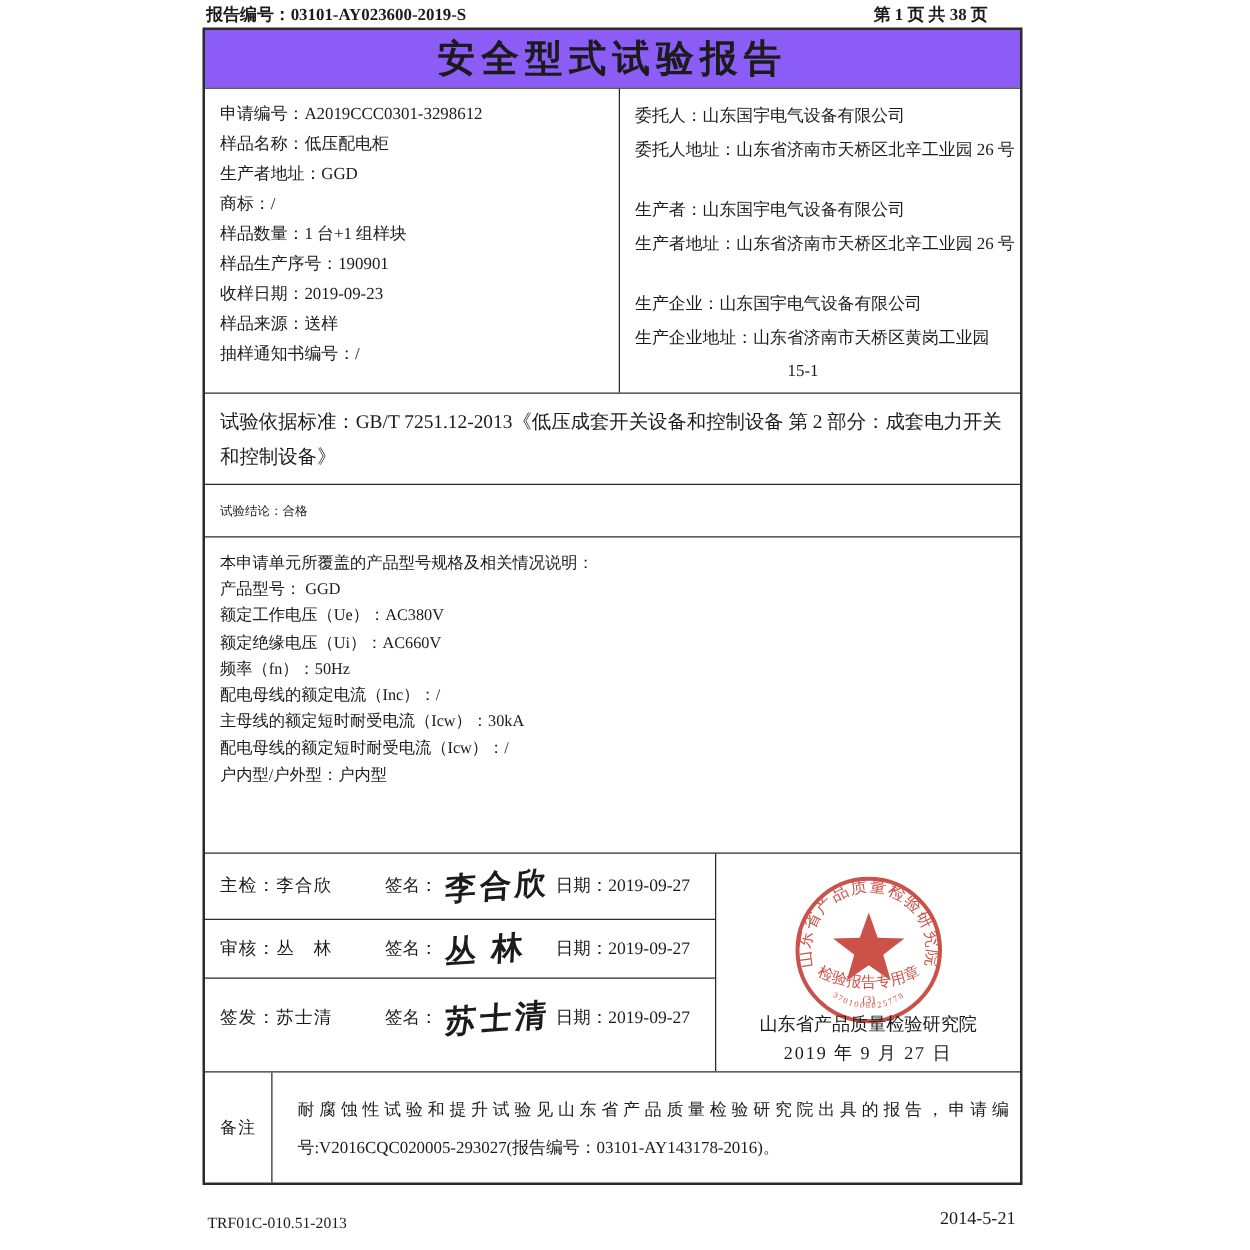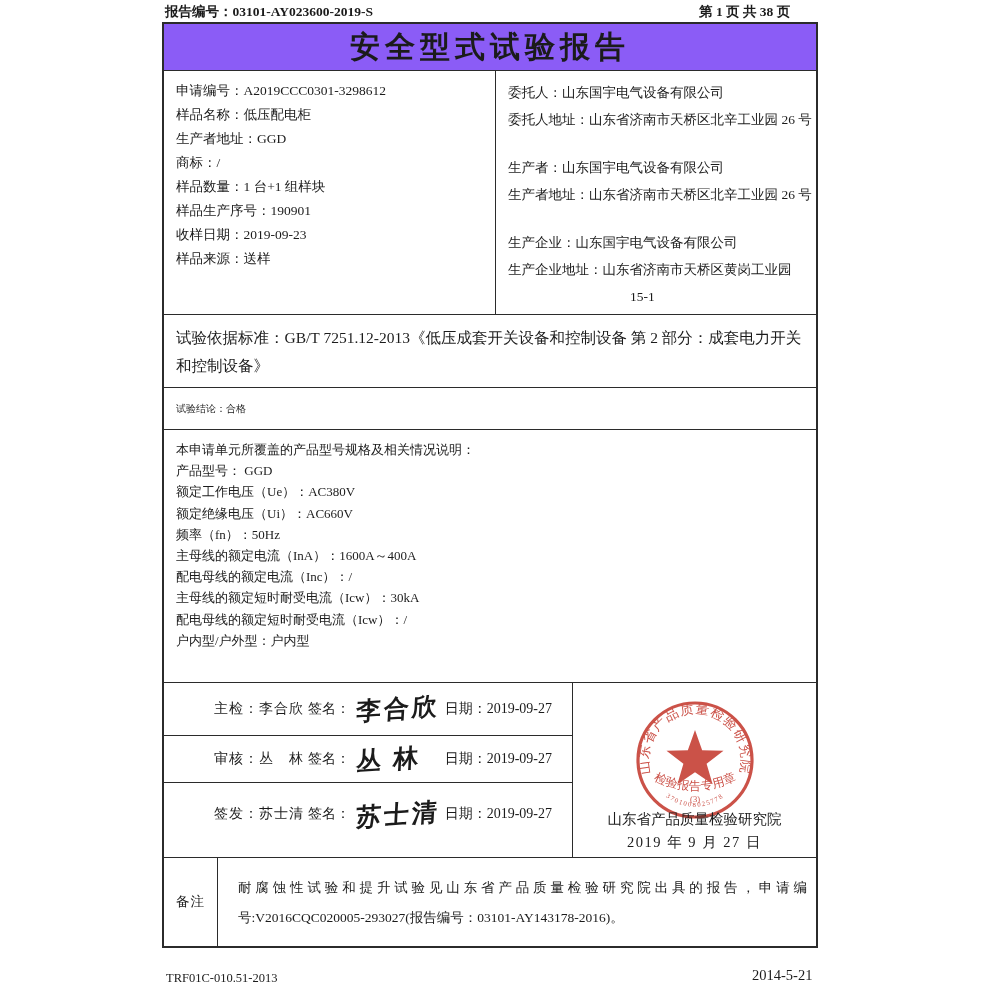--- a/index.html
+++ b/index.html
@@ -36,21 +36,21 @@
 
   .row-specs { height:253px; padding:9px 0 0 12px; font-size:13px; line-height:21.2px; }
 
   
   .row-sign { height:175px; display:flex; }
   .sign-left { width:409px; box-sizing:border-box; border-right:1.5px solid #2b2b2b;
                display:flex; flex-direction:column; }
   .sig-row { box-sizing:border-box; display:flex; align-items:center; padding:0 20px 0 12px; font-size:14px; }
   .sig-row + .sig-row { border-top:1.5px solid #2b2b2b; }
   .sig-r1 { height:52px; } .sig-r2 { height:48px; } .sig-r3 { height:75px; padding-bottom:12px; }
-  .sig-role { width:128px; letter-spacing:1px;text-align:right; }
+  .sig-role { width:128px; letter-spacing:1px; }
   .sig-label { margin-left:4px; }
   .sig-hand { display:inline-block; font-size:25px; font-weight:600;
               transform:rotate(-4deg) skewX(-7deg); margin-left:6px; letter-spacing:3px; white-space:nowrap; }
   .sig-date { margin-left:auto; }
 
   .stamp-cell { flex:1; position:relative; }
   .seal-svg { position:absolute; left:50%; top:2px; transform:translateX(-50%);
               width:180px; height:150px; opacity:0.93; }
   .stamp-org  { position:absolute; top:127px; left:0; width:100%; text-align:center; font-size:14.5px; }
   .stamp-date { position:absolute; top:150px; left:0; width:100%; text-align:center; font-size:14.5px; letter-spacing:1.5px; }
@@ -82,20 +82,21 @@
     <div class="row row-info">
       <div class="info-left">
         <div>申请编号：A2019CCC0301-3298612</div>
         <div>样品名称：低压配电柜</div>
         <div>生产者地址：GGD</div>
         <div>商标：/</div>
         <div>样品数量：1 台+1 组样块</div>
         <div>样品生产序号：190901</div>
         <div>收样日期：2019-09-23</div>
         <div>样品来源：送样</div>
+        <div>抽样通知书编号：/</div>
       </div>
       <div class="info-right">
         <div class="info-group">
           <div>委托人：山东国宇电气设备有限公司</div>
           <div>委托人地址：山东省济南市天桥区北辛工业园 26 号</div>
         </div>
         <div class="info-group">
           <div>生产者：山东国宇电气设备有限公司</div>
           <div>生产者地址：山东省济南市天桥区北辛工业园 26 号</div>
         </div>
@@ -114,21 +115,20 @@
     <div class="row row-conclusion">
       <span>试验结论：合格</span>
     </div>
 
     <div class="row row-specs">
       <div>本申请单元所覆盖的产品型号规格及相关情况说明：</div>
       <div>产品型号：  GGD</div>
       <div>额定工作电压（Ue）：AC380V</div>
       <div>额定绝缘电压（Ui）：AC660V</div>
       <div>频率（fn）：50Hz</div>
-      <div>主母线的额定电流（InA）：1600A～400A</div>
       <div>配电母线的额定电流（Inc）：/</div>
       <div>主母线的额定短时耐受电流（Icw）：30kA</div>
       <div>配电母线的额定短时耐受电流（Icw）：/</div>
       <div>户内型/户外型：户内型</div>
     </div>
 
     <div class="row row-sign">
       <div class="sign-left">
         <div class="sig-row sig-r1">
           <span class="sig-role">主检：李合欣</span>

